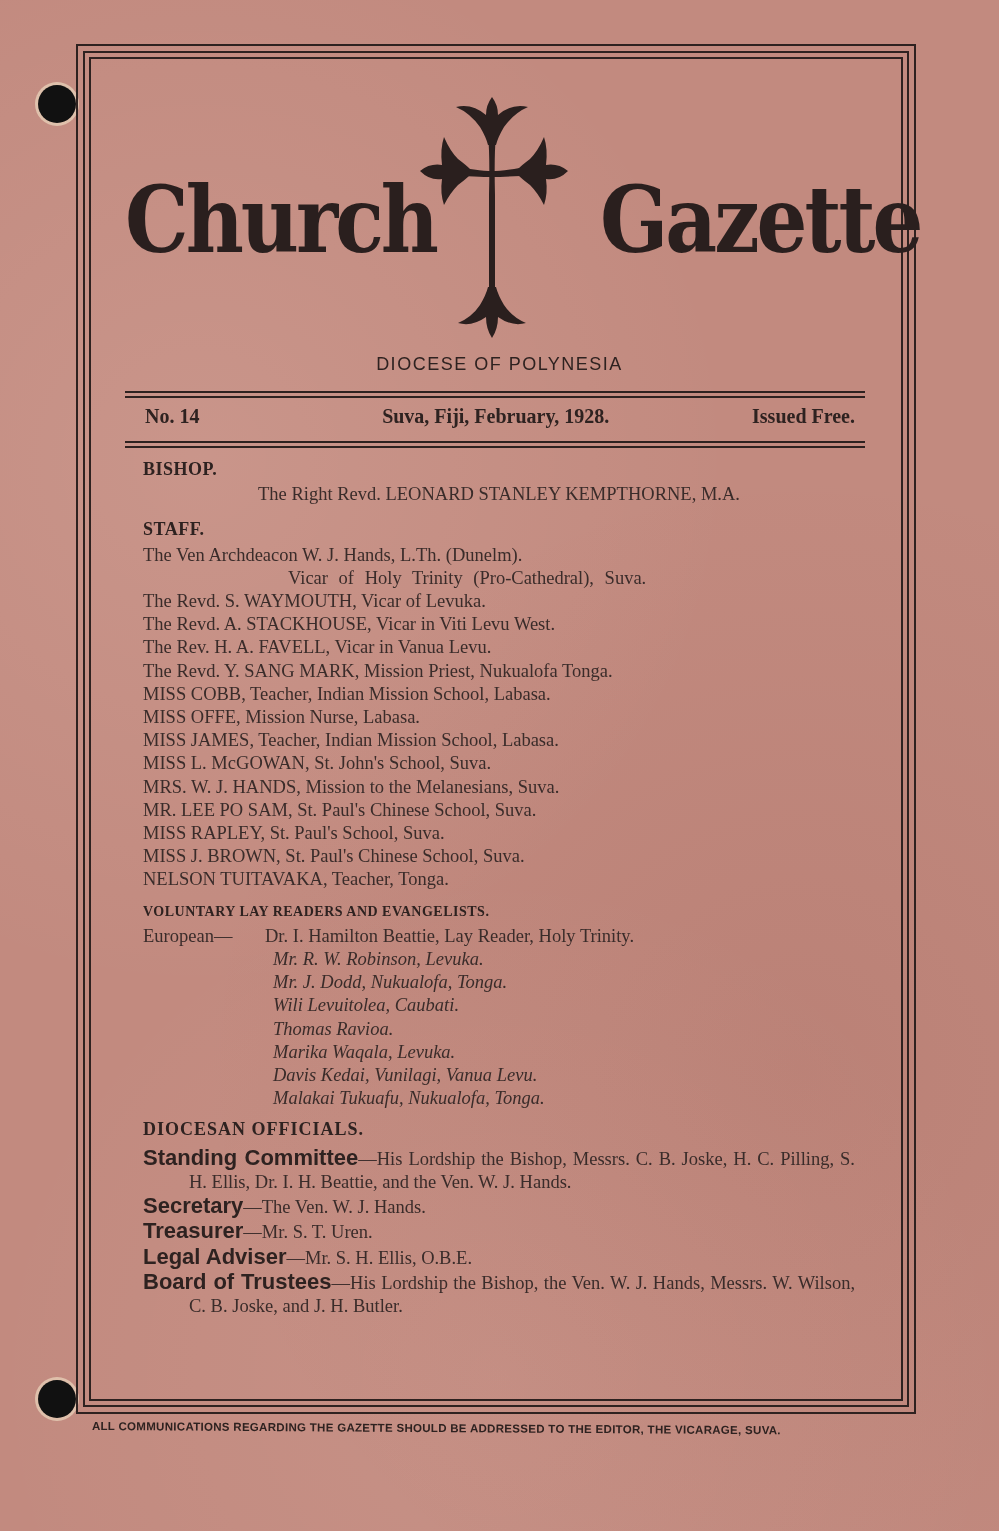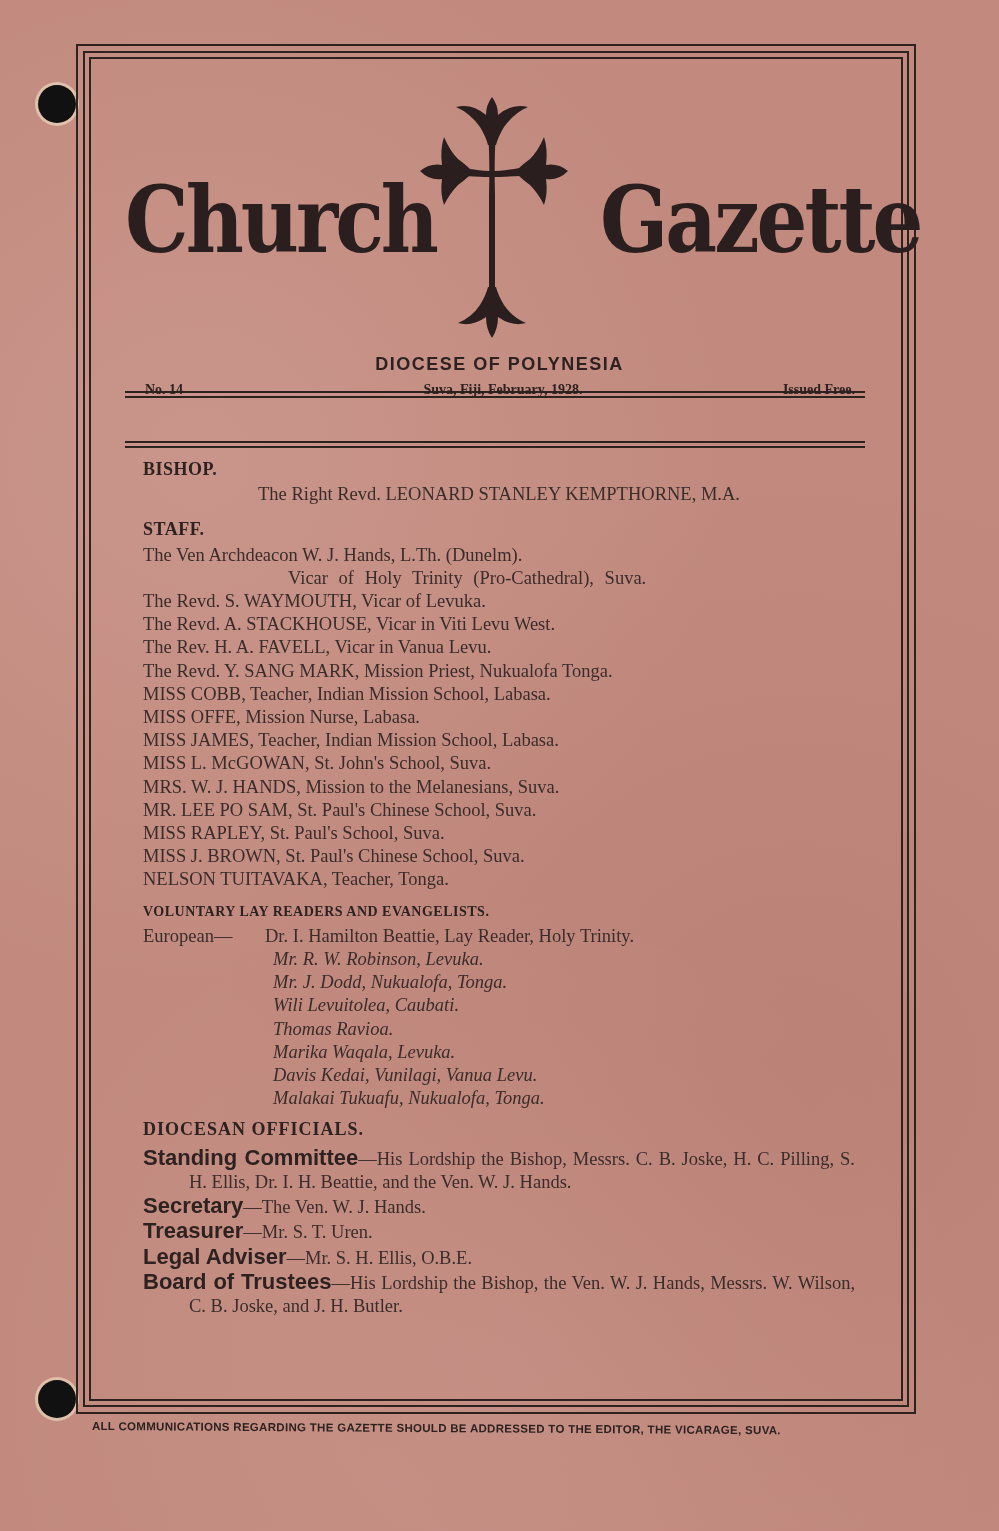--- a/index.html
+++ b/index.html
@@ -74,42 +74,42 @@
       width: 152px;
       height: 245px;
     }
     .diocese {
       position: absolute;
       top: 354px;
       left: 0;
       width: 999px;
       text-align: center;
       font-family: "Liberation Sans", sans-serif;
-      font-weight: bold;
+      font-weight: normal;
       font-size: 18px;
       letter-spacing: 1.5px;
       color: #2e2220;
     }
     .double-rule {
       position: absolute;
       left: 125px;
       width: 740px;
       height: 7px;
       border-top: 2px solid #2e2220;
       border-bottom: 2px solid #2e2220;
       box-sizing: border-box;
     }
     .issue-line {
       position: absolute;
-      top: 382px;
+      top: 405px;
       left: 145px;
       width: 710px;
       display: flex;
       justify-content: space-between;
-      font-size: 14px;
+      font-size: 20px;
       font-weight: bold;
       color: #2e2220;
     }
     .issue-line span:nth-child(2) { margin-left: 40px; }
     .content {
       position: absolute;
       left: 143px;
       top: 458px;
       width: 712px;
       font-size: 18.5px;

